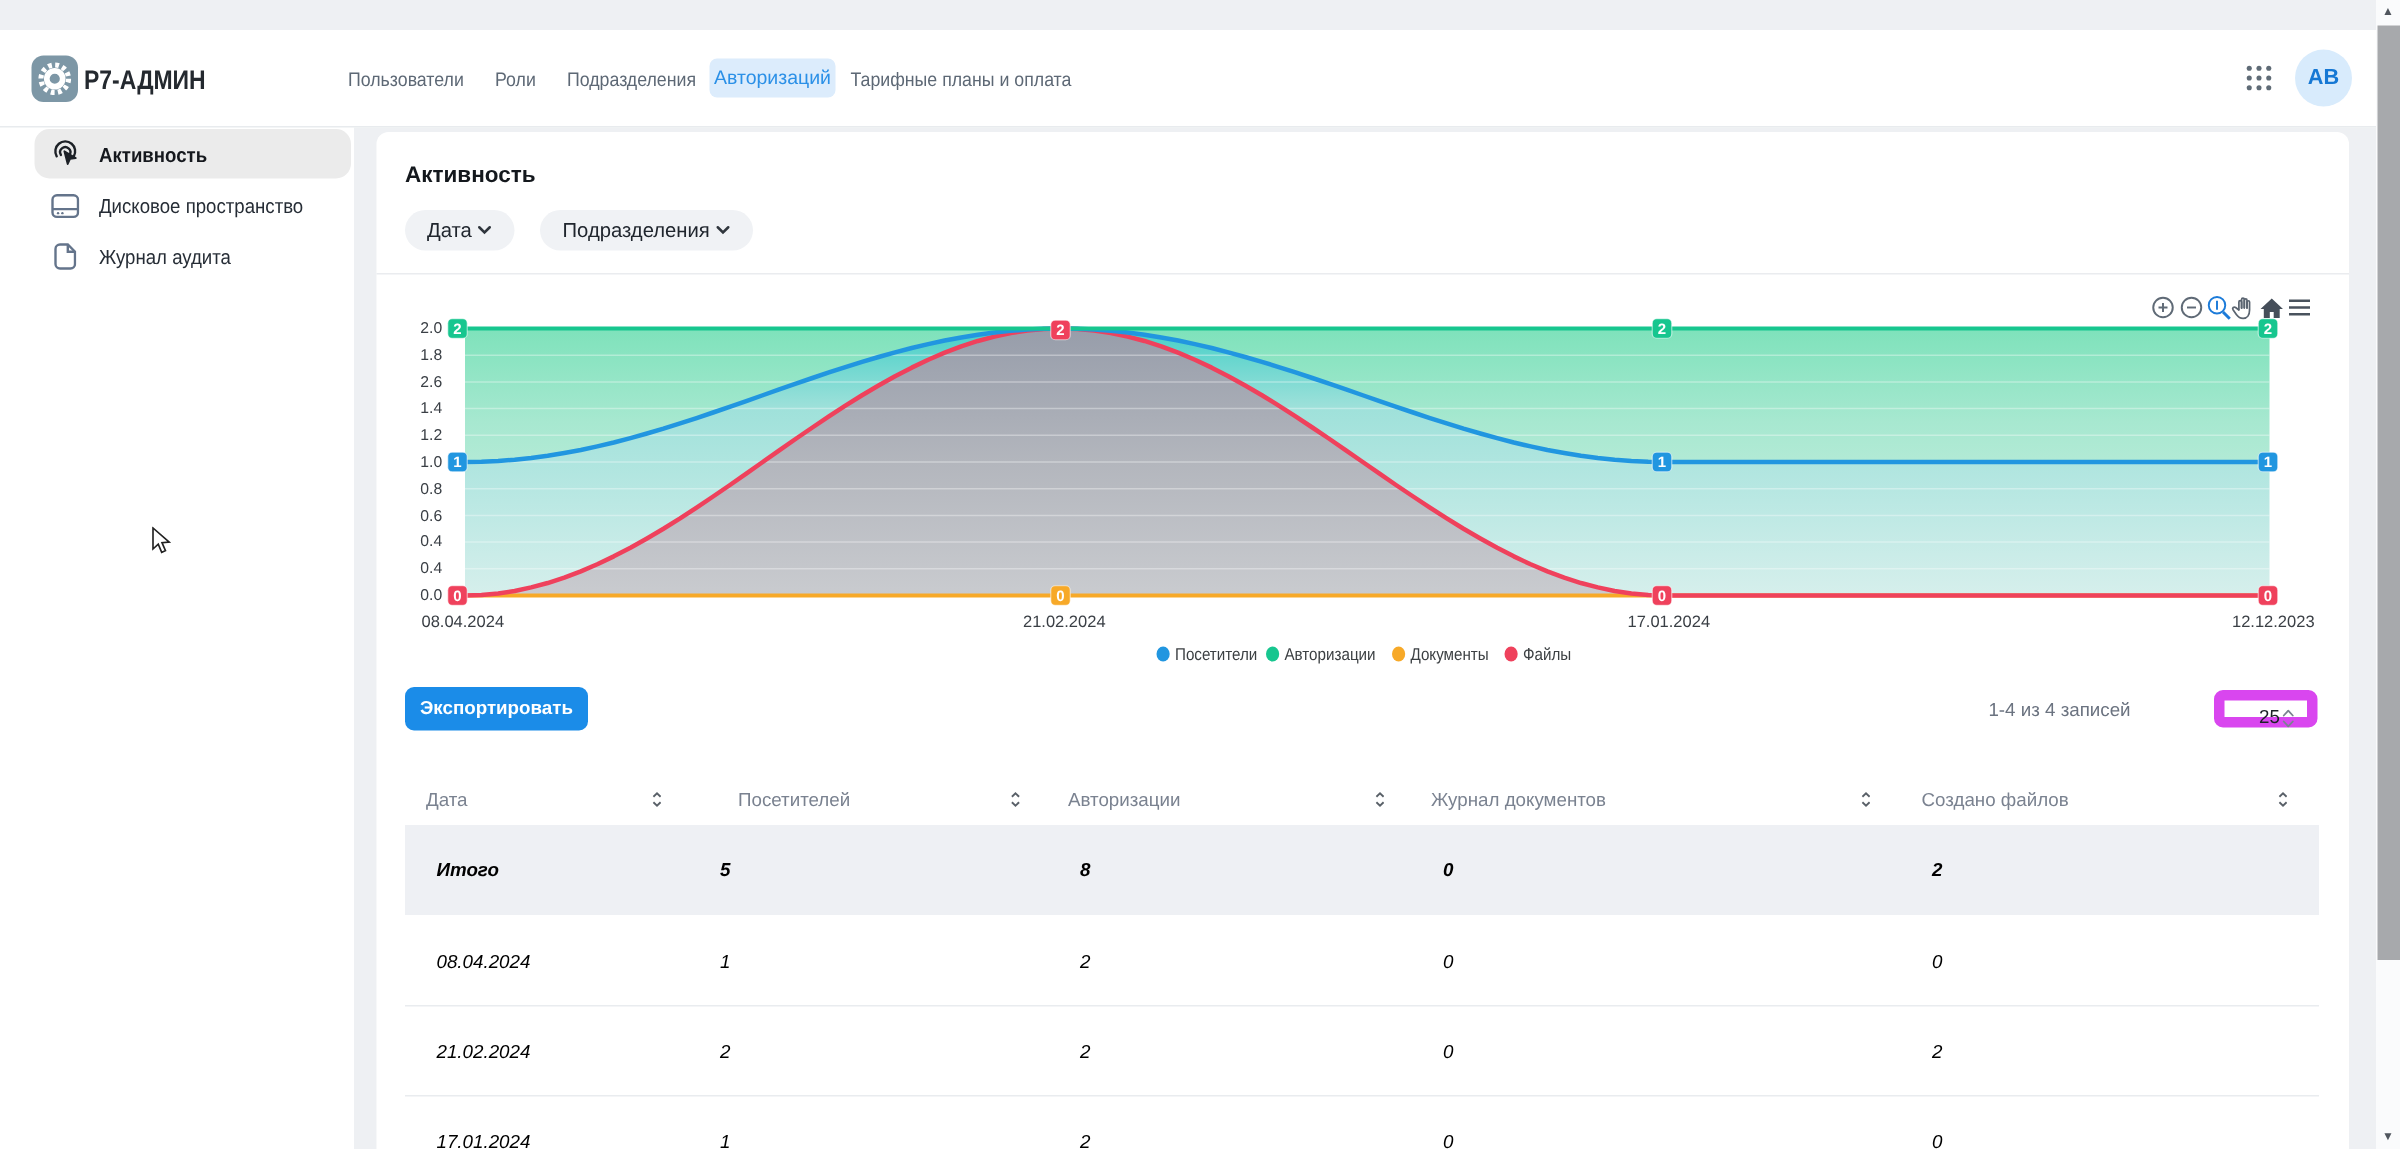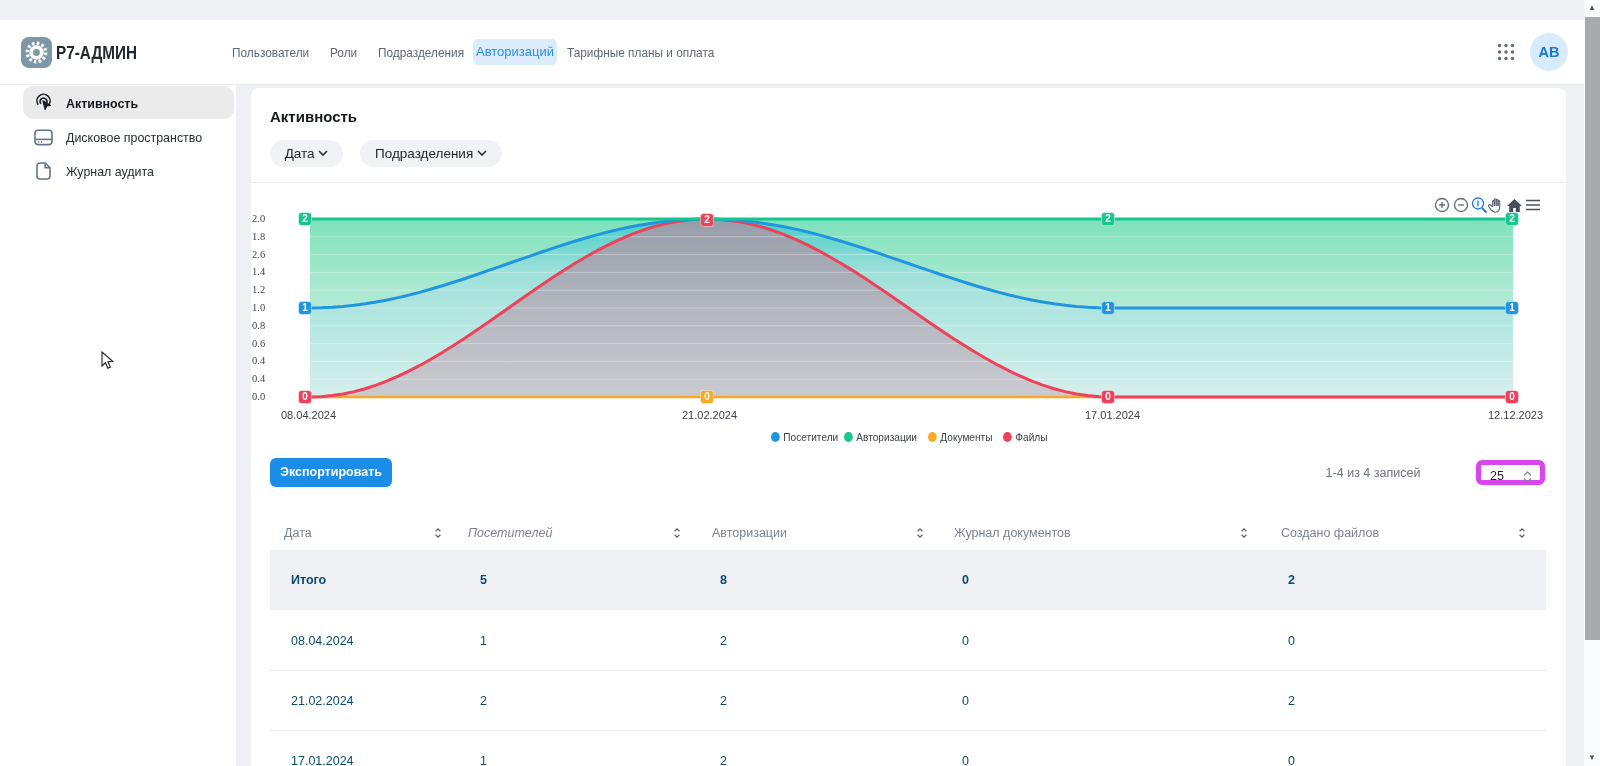--- a/index.html
+++ b/index.html
@@ -7,29 +7,29 @@
 #hdr{position:absolute;left:0;top:0;width:1600px;height:65px;background:#fff;border-bottom:1px solid #e8ebee;z-index:5;margin-top:20px;}
 #logo{position:absolute;left:21px;top:17px;width:31px;height:31px;border-radius:8px;background:#7d97a6;}
 #brand{position:absolute;left:56px;top:23px;font-size:18px;font-weight:bold;color:#24292f;transform:scaleX(0.85);transform-origin:left center;white-space:nowrap;}
 .nav{position:absolute;top:25px;font-size:13px;color:#5d6875;transform:scaleX(0.91);transform-origin:left center;white-space:nowrap;}
 #navact{position:absolute;left:473px;top:19px;width:84px;height:26px;background:#dcecfc;border-radius:5px;color:#2b90e7;font-size:13px;text-align:center;line-height:26px;}
 #avatar{position:absolute;left:1530px;top:13px;width:38px;height:38px;border-radius:50%;background:#d8ebfc;color:#1678d4;font-weight:bold;font-size:14.5px;text-align:center;line-height:38px;}
 #sidebar{position:absolute;left:0;top:65px;width:236px;height:701px;background:#fff;z-index:4;}
 #actpill{position:absolute;left:23px;top:21px;width:211px;height:33px;background:#ebebeb;border-radius:10px;}
 .sitem{position:absolute;font-size:13.5px;color:#262d36;transform:scaleX(0.92);transform-origin:left center;white-space:nowrap;}
 #card{position:absolute;left:251px;top:88px;width:1315px;height:700px;background:#fff;border-radius:8px;}
-.ylab{position:absolute;left:252px;width:31px;font-size:10.5px;color:#3a3f45;text-align:left;font-family:Liberation Serif, serif;}
+.ylab{position:absolute;left:272px;width:31px;font-size:10.5px;color:#3a3f45;text-align:center;}
 .xlab{position:absolute;top:409px;font-size:11px;color:#3a3f45;}
 .lgd{position:absolute;top:431px;font-size:11.5px;color:#3c4043;transform:scaleX(0.88);transform-origin:left center;white-space:nowrap;}
 .dot{display:inline-block;width:10px;height:10px;border-radius:50%;margin-right:4px;vertical-align:-1px;}
 #expbtn{position:absolute;left:270px;top:458px;width:122px;height:29px;background:#1b8ce8;border-radius:6px;color:#fff;font-size:12.5px;font-weight:bold;text-align:center;line-height:29px;}
 #pager{position:absolute;left:1284px;top:466px;width:178px;text-align:center;font-size:12.5px;color:#6b7380;}
-#sel{position:absolute;left:1476px;top:460px;width:69px;height:25px;border:5px solid #d946ef;border-radius:6px;background:#fff;font-size:12.5px;color:#1c2127;line-height:23px;padding-left:9px;}
+#sel{position:absolute;left:1476px;top:460px;width:69px;height:25px;border:7px solid #d946ef;border-radius:6px;background:#fff;font-size:12.5px;color:#1c2127;line-height:23px;padding-left:23px;}
 .th{position:absolute;top:526px;font-size:12.5px;color:#7a8290;}
-.td{position:absolute;font-size:12.5px;color:#0c4a6e;}
+.td{position:absolute;font-size:12.5px;color:#000000;font-style:italic;}
 .sort{position:absolute;top:527px;width:8px;height:12px;}
 #totrow{position:absolute;left:270px;top:550px;width:1276px;height:60px;background:#eef0f4;}
 .rowline{position:absolute;left:270px;width:1276px;height:1px;background:#e9ecef;}
 #sbar{position:absolute;left:1584px;top:0;width:16px;height:766px;background:#fafbfc;z-index:10;}
 #sthumb{position:absolute;left:1585px;top:17px;width:15px;height:623px;background:#a7a9ac;z-index:11;}
 .sarr{position:absolute;left:1584px;width:16px;height:16px;z-index:12;text-align:center;font-size:8px;color:#50565e;line-height:16px;}
 </style></head>
 <body>
 <div id="hdr">
   <div id="logo">
@@ -213,21 +213,21 @@
 <div class="lgd" style="left:771px;"><span class="dot" style="background:#2196e0;"></span>Посетители</div>
 <div class="lgd" style="left:844px;"><span class="dot" style="background:#17c68f;"></span>Авторизации</div>
 <div class="lgd" style="left:928px;"><span class="dot" style="background:#f7a928;"></span>Документы</div>
 <div class="lgd" style="left:1003px;"><span class="dot" style="background:#ef415c;"></span>Файлы</div>
 <div id="expbtn">Экспортировать</div>
 <div id="pager">1-4 из 4 записей</div>
 <div id="sel">25<svg style="position:absolute;right:8px;top:5px;" width="9" height="14" viewBox="0 0 9 14">
       <path d="M1.5 5 L4.5 1.8 L7.5 5 M1.5 9 L4.5 12.2 L7.5 9" fill="none" stroke="#7a8290" stroke-width="1.2" stroke-linecap="round" stroke-linejoin="round"></path>
     </svg></div>
 <div class="th" style="left:284px;">Дата</div>
-<div class="th" style="left:468px;font-style:italic;">Посетителей</div>
+<div class="th" style="left:492px;">Посетителей</div>
 <div class="th" style="left:712px;">Авторизации</div>
 <div class="th" style="left:954px;">Журнал документов</div>
 <div class="th" style="left:1281px;">Создано файлов</div>
 <svg class="sort" style="left:434px;" viewBox="0 0 8 12" fill="none" stroke="#596068" stroke-width="1.25">
     <path d="M1.6 4.2 L4 1.9 L6.4 4.2"></path>
     <path d="M1.6 7.8 L4 10.1 L6.4 7.8"></path>
   </svg>
 <svg class="sort" style="left:673px;" viewBox="0 0 8 12" fill="none" stroke="#596068" stroke-width="1.25">
     <path d="M1.6 4.2 L4 1.9 L6.4 4.2"></path>
     <path d="M1.6 7.8 L4 10.1 L6.4 7.8"></path>

